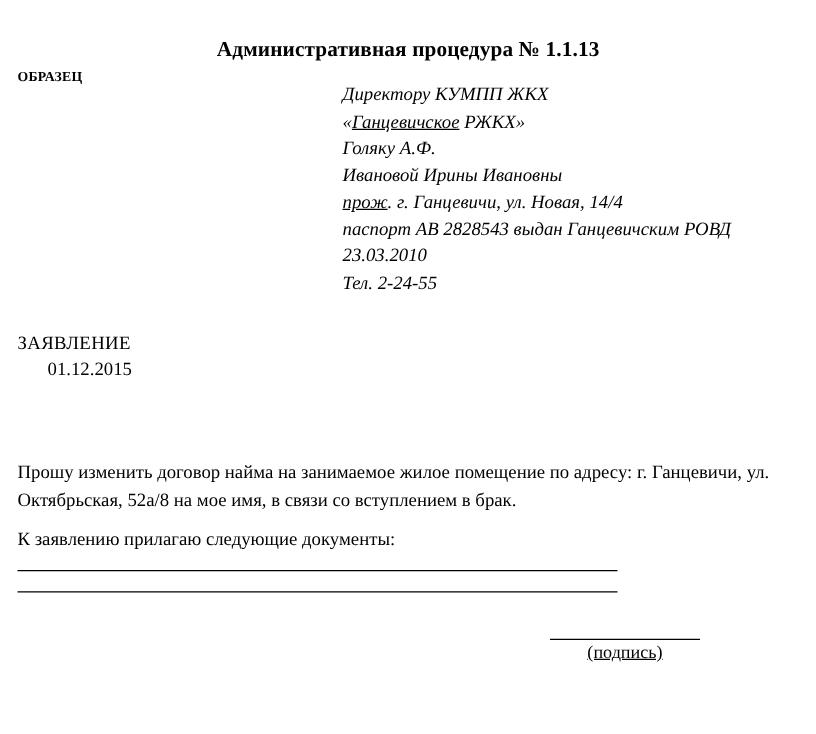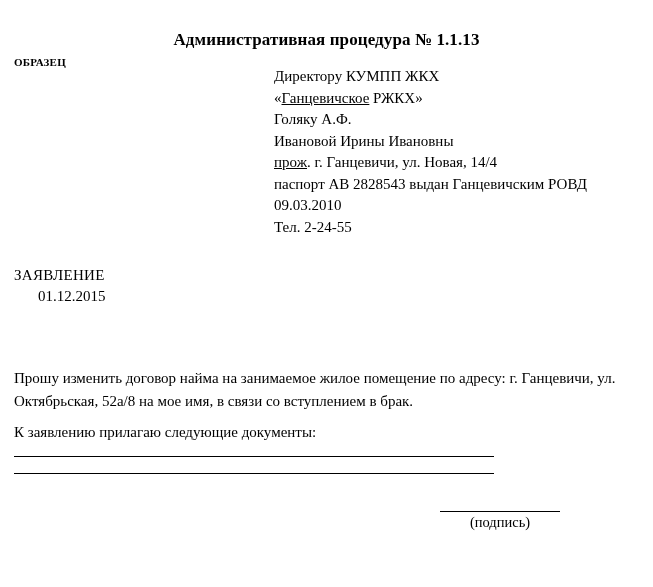--- a/index.html
+++ b/index.html
@@ -48,20 +48,21 @@
   
   .addressee {
     position: absolute;
     top: 66px;
     left: 274px;
     font-size: 15px;
     line-height: 21.5px;
   }
   .addressee .ln {
     white-space: nowrap;
+    font-style: italic;
   }
   .u {
     text-decoration: underline;
   }
 
   
   .statement-head {
     position: absolute;
     top: 267px;
     left: 14px;
@@ -115,39 +116,40 @@
     border-bottom: 1.1px solid #000;
     height: 0;
   }
   .sign-caption {
     position: absolute;
     top: 514px;
     left: 440px;
     width: 120px;
     text-align: center;
     font-size: 14.5px;
+    text-decoration: underline;
   }
 </style>
 </head>
 <body>
 
 <div class="page">
 
   <div class="doc-title">Административная процедура № 1.1.13</div>
 
   <div class="sample-mark">ОБРАЗЕЦ</div>
 
   <div class="addressee">
     <div class="ln">Директору КУМПП ЖКХ</div>
     <div class="ln"><span>«</span><span class="u">Ганцевичское</span><span> РЖКХ»</span></div>
     <div class="ln">Голяку А.Ф.</div>
     <div class="ln">Ивановой Ирины Ивановны</div>
     <div class="ln"><span class="u">прож</span><span>. г. Ганцевичи, ул. Новая, 14/4</span></div>
     <div class="ln">паспорт АВ 2828543 выдан Ганцевичским РОВД</div>
-    <div class="ln">09.03.2010</div>
+    <div class="ln">23.03.2010</div>
     <div class="ln">Тел. 2-24-55</div>
   </div>
 
   <div class="statement-head">ЗАЯВЛЕНИЕ</div>
 
   <div class="statement-date">01.12.2015</div>
 
   <div class="body-text">Прошу изменить договор найма на занимаемое жилое помещение по адресу: г. Ганцевичи, ул. Октябрьская, 52а/8 на мое имя, в связи со вступлением в брак.</div>
 
   <div class="attach-lead">К заявлению прилагаю следующие документы:</div>

